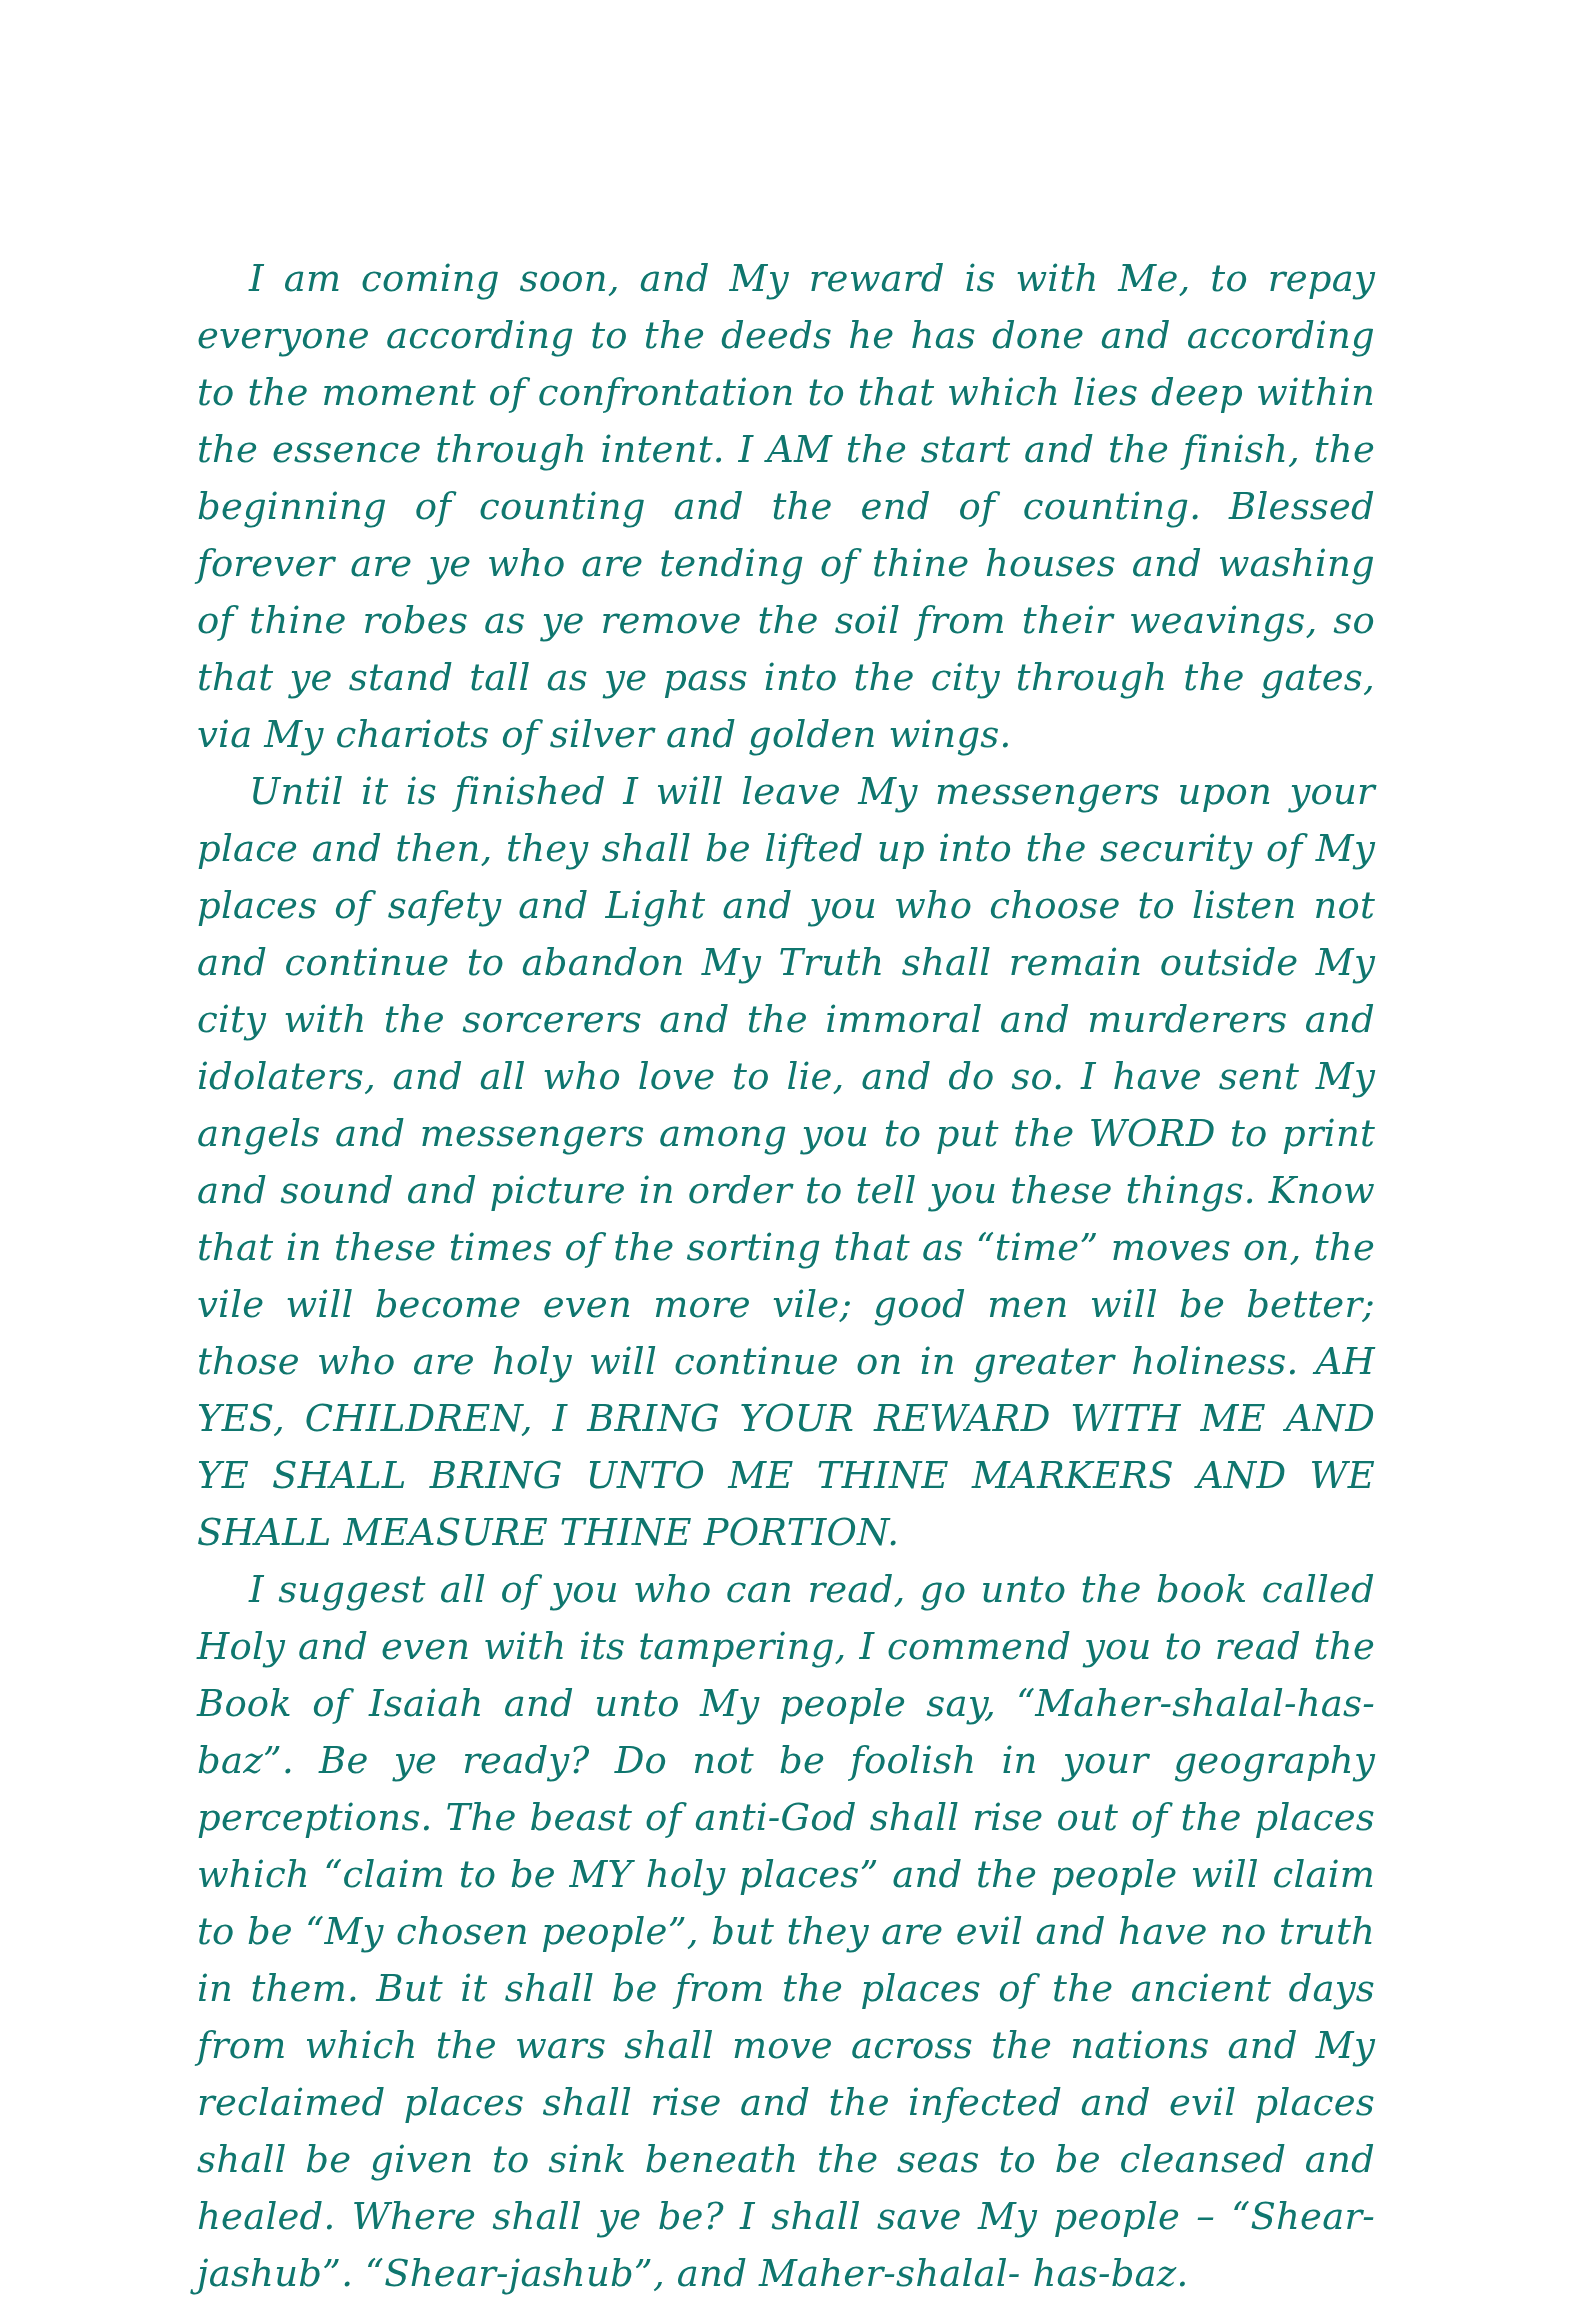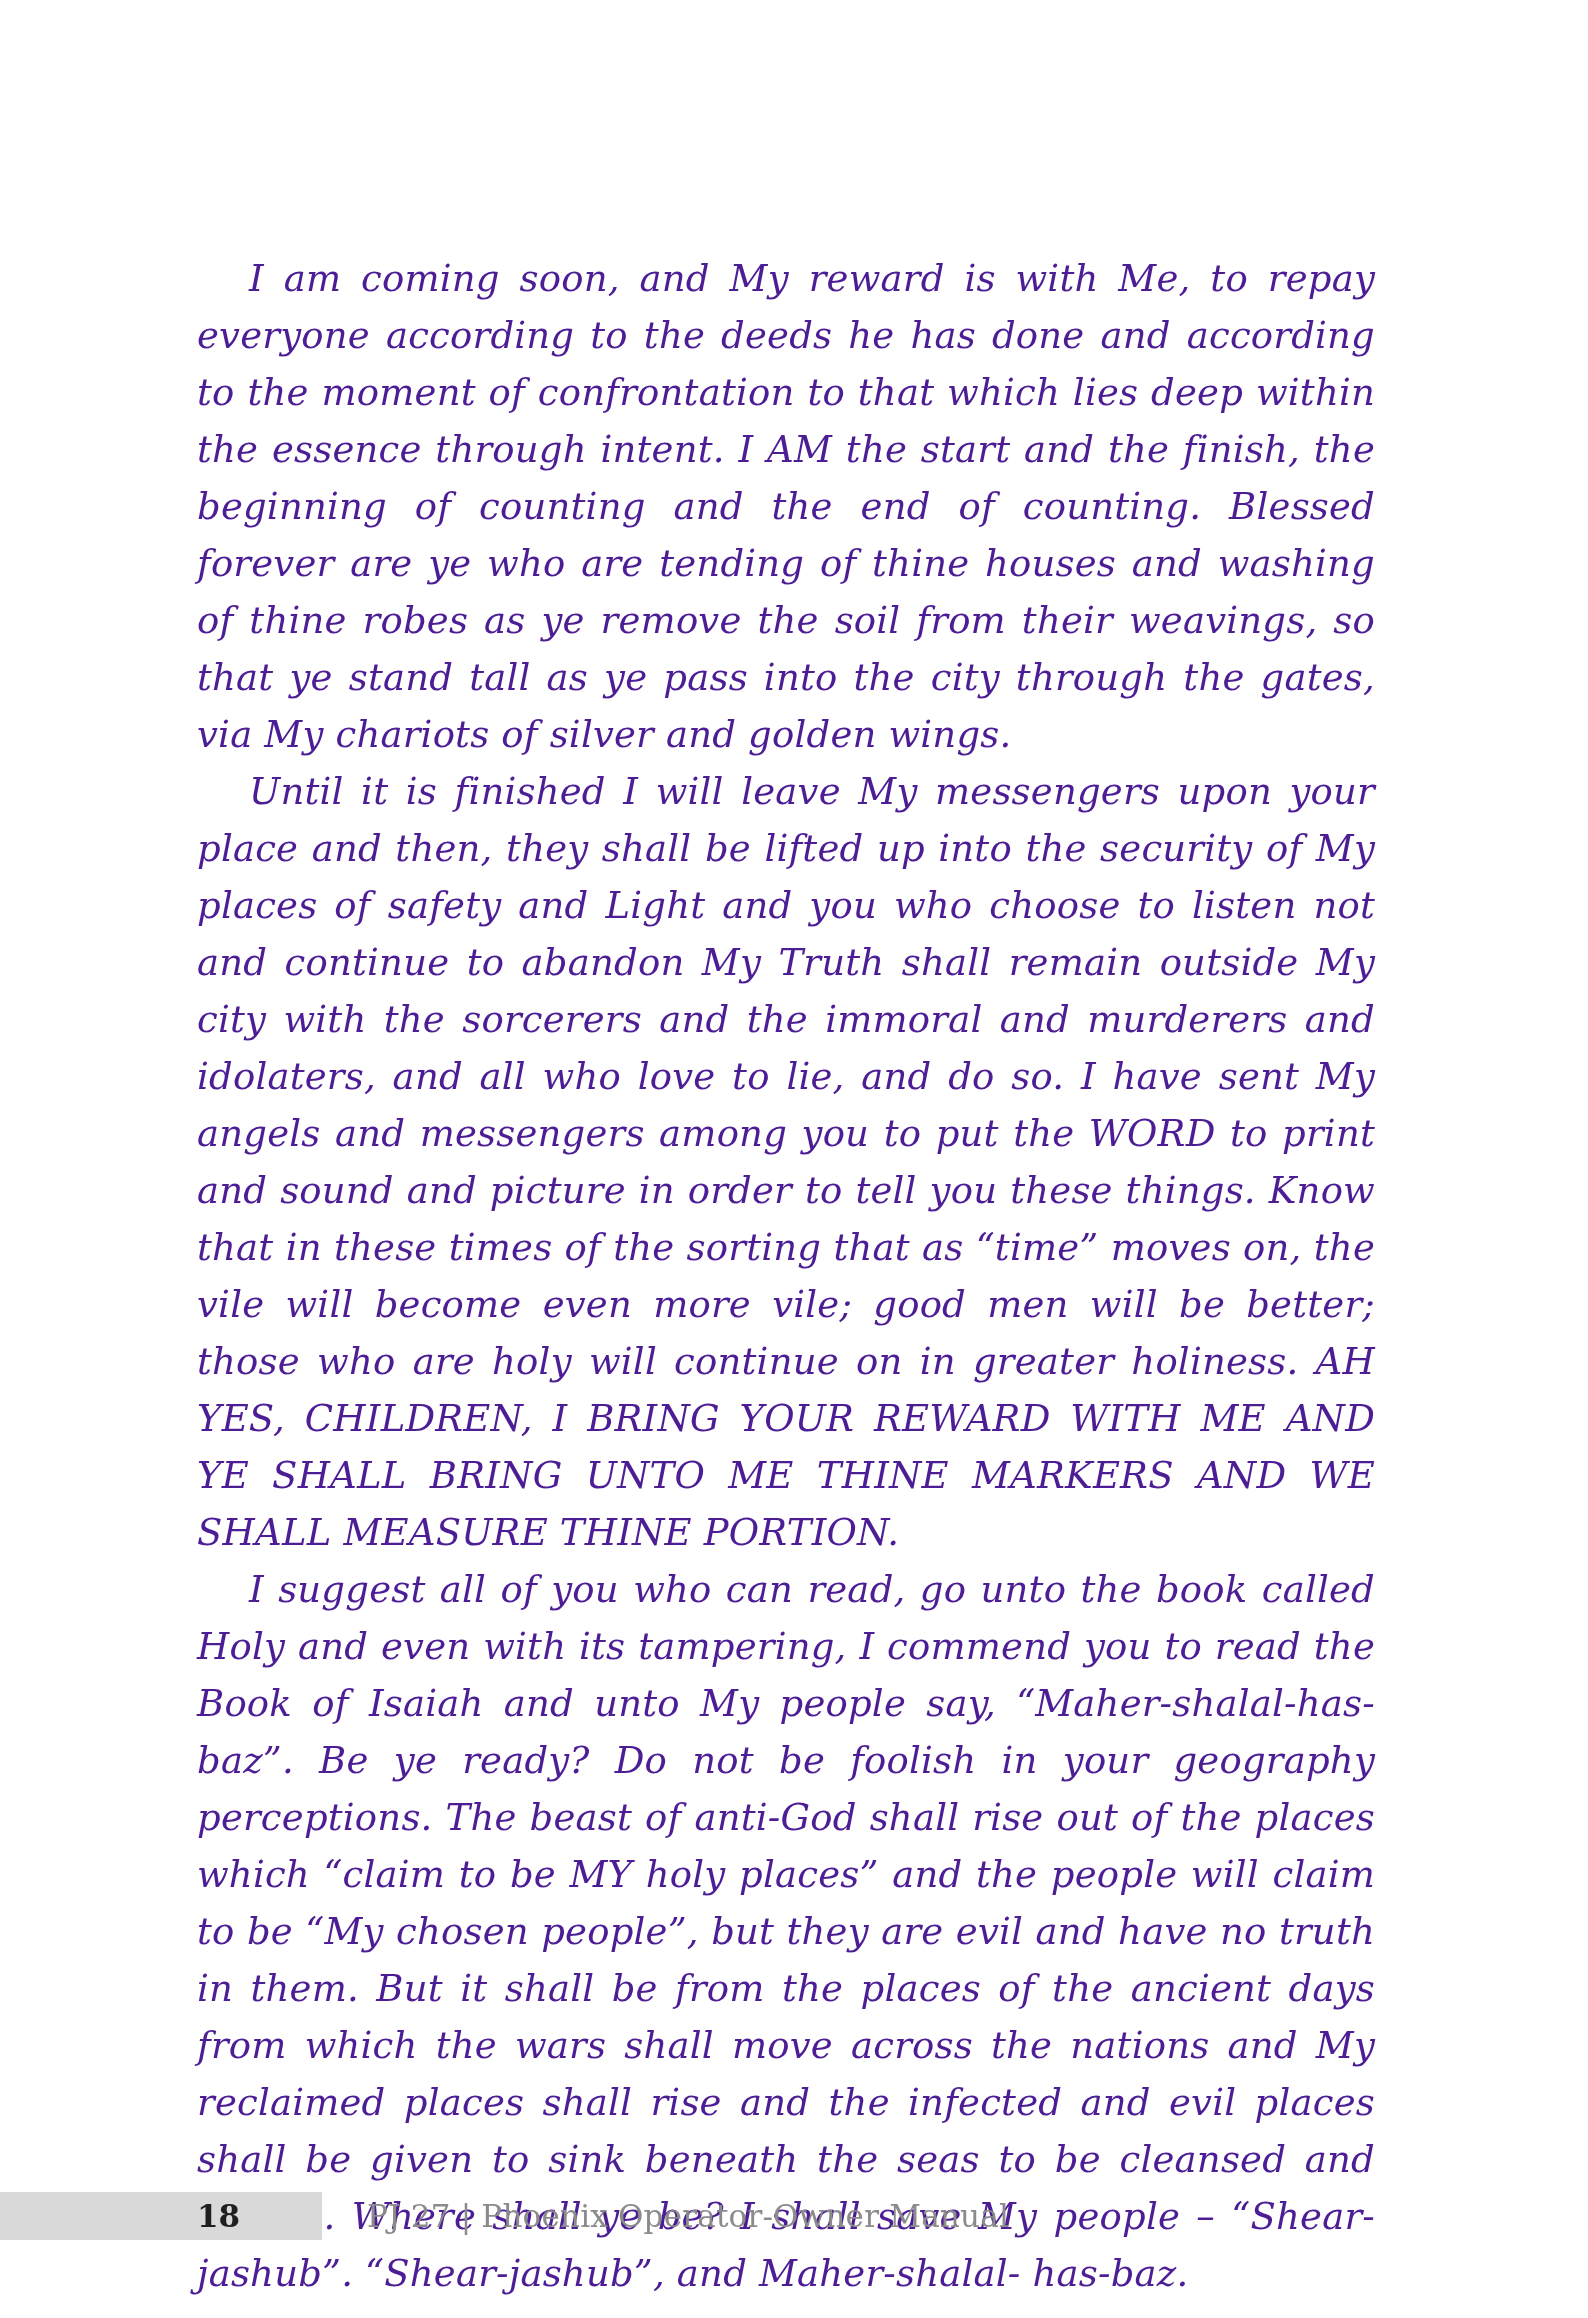--- a/index.html
+++ b/index.html
@@ -18,21 +18,21 @@
   }
   .text-block {
     position: absolute;
     left: 197px;
     top: 250px;
     width: 1178px;
     font-style: italic;
     font-weight: 500;
     font-size: 37px;
     line-height: 57px;
-    color: #4c1d95;
+    color: #0f766e;
     letter-spacing: 0.2px;
   }
   .text-block p {
     text-align: justify;
     text-indent: 52px;
   }
   .footer {
     position: absolute;
     left: 0;
     top: 2192px;
@@ -75,20 +75,15 @@
 <body>
 
 <div class="page">
 
   <div class="text-block">
     <p>I am coming soon, and My reward is with Me, to repay everyone according to the deeds he has done and according to the moment of confrontation to that which lies deep within the essence through intent. I AM the start and the finish, the beginning of counting and the end of counting. Blessed forever are ye who are tending of thine houses and washing of thine robes as ye remove the soil from their weavings, so that ye stand tall as ye pass into the city through the gates, via My chariots of silver and golden wings.</p>
     <p>Until it is finished I will leave My messengers upon your place and then, they shall be lifted up into the security of My places of safety and Light and you who choose to listen not and continue to abandon My Truth shall remain outside My city with the sorcerers and the immoral and murderers and idolaters, and all who love to lie, and do so. I have sent My angels and messengers among you to put the WORD to print and sound and picture in order to tell you these things. Know that in these times of the sorting that as “time” moves on, the vile will become even more vile; good men will be better; those who are holy will continue on in greater holiness. AH YES, CHILDREN, I BRING YOUR REWARD WITH ME AND YE SHALL BRING UNTO ME THINE MARKERS AND WE SHALL MEASURE THINE PORTION.</p>
     <p>I suggest all of you who can read, go unto the book called Holy and even with its tampering, I commend you to read the Book of Isaiah and unto My people say, “Maher-shalal-has-baz”. Be ye ready? Do not be foolish in your geography perceptions. The beast of anti-God shall rise out of the places which “claim to be MY holy places” and the people will claim to be “My chosen people”, but they are evil and have no truth in them. But it shall be from the places of the ancient days from which the wars shall move across the nations and My reclaimed places shall rise and the infected and evil places shall be given to sink beneath the seas to be cleansed and healed. Where shall ye be? I shall save My people – “Shear-jashub”. “Shear-jashub”, and Maher-shalal- has-baz.</p>
   </div>
 
-  <div class="footer">
-    <div class="footer-bar"></div>
-    <span class="page-num">18</span>
-    <span class="footer-title">PJ 27 | Phoenix Operator-Owner Manual</span>
-  </div>
 
 </div>
 
 
 </body></html>

